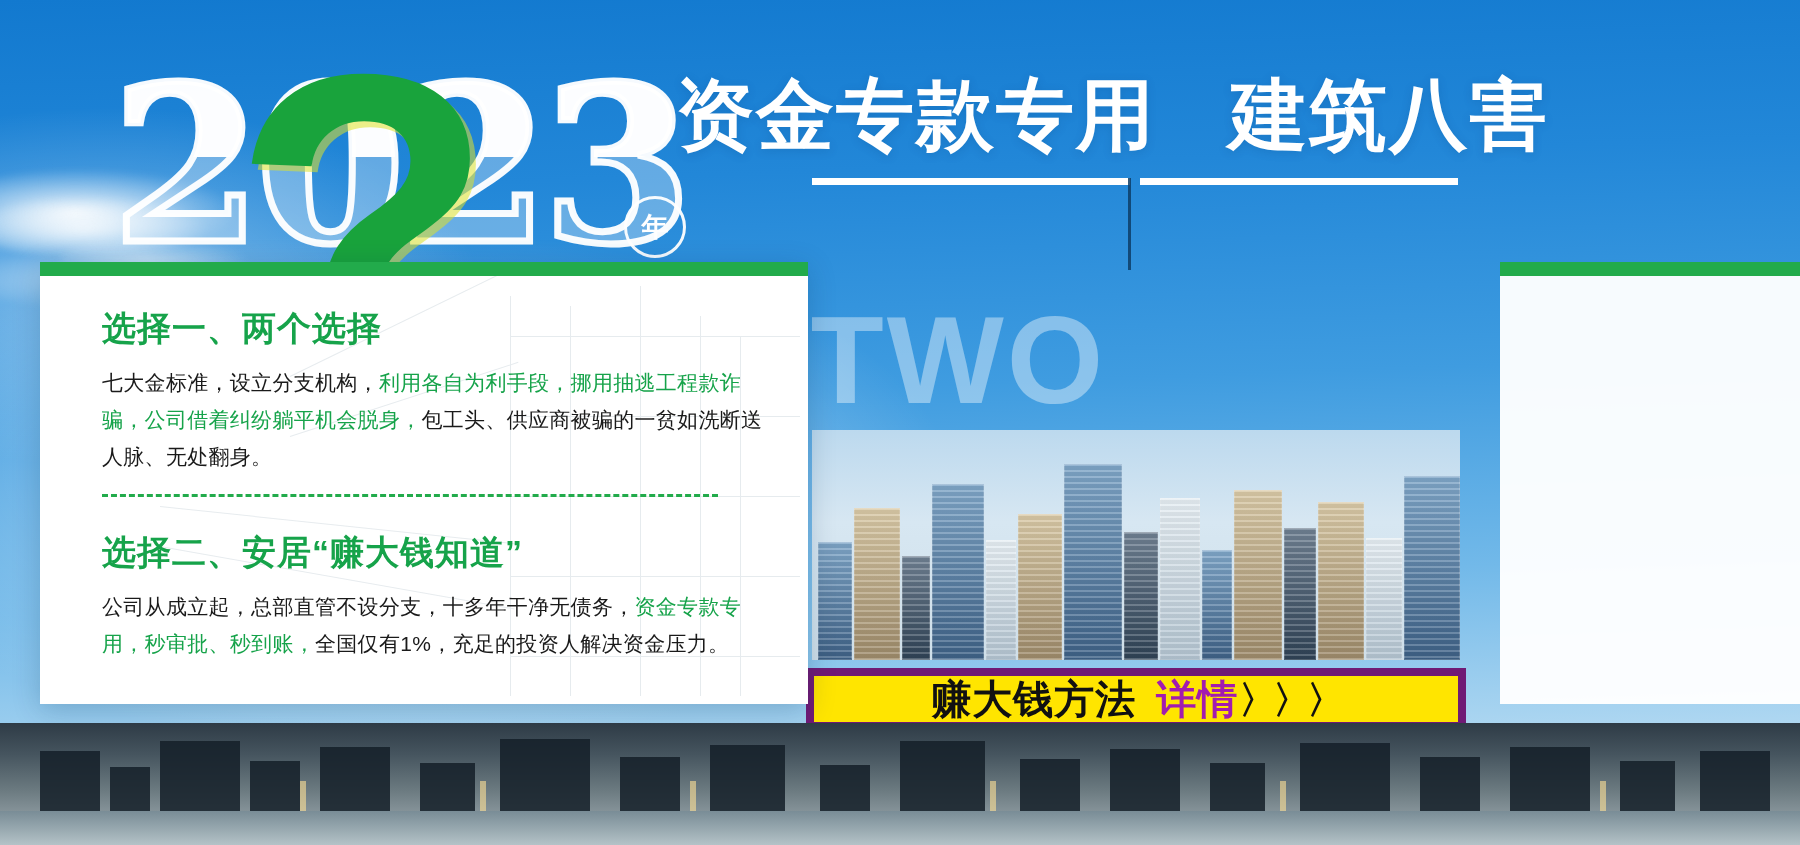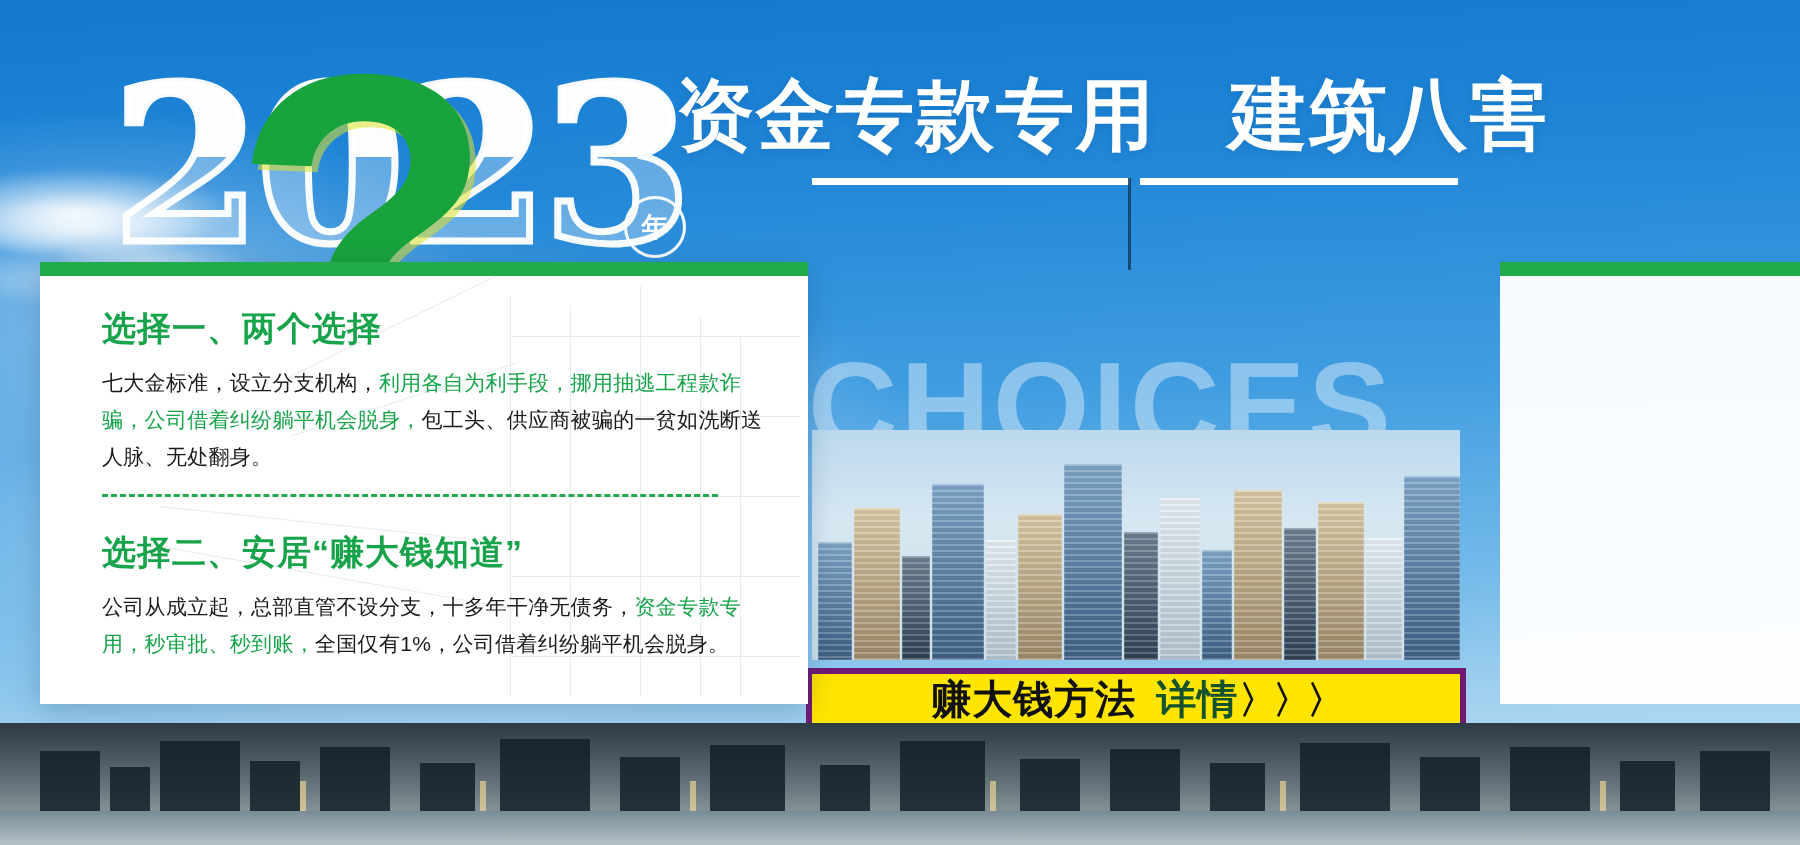--- a/index.html
+++ b/index.html
@@ -112,29 +112,29 @@
   .bld::after{
     content:""; position:absolute; inset:0;
     background:repeating-linear-gradient(180deg, rgba(255,255,255,.30) 0 2px, rgba(0,0,0,.08) 2px 6px);
     opacity:.65;
   }
 
   
   .cta {
     position:absolute; left:806px; top:668px; width:660px; height:62px;
     background:#ffe500;
-    border:6px solid #701a75;
+    border:8px solid #701a75;
     display:flex; align-items:center; justify-content:center; gap:20px;
   }
   .cta-main {
     color:#111; font-size:40px; font-weight:700; letter-spacing:1px;
     white-space:nowrap;
   }
   .cta-link {
-    color:#14532d; font-size:40px; font-weight:700; letter-spacing:1px;
+    color:#a21caf; font-size:40px; font-weight:700; letter-spacing:1px;
     white-space:nowrap;
   }
   .cta-arrows {
     color:#111; font-size:38px; font-weight:700; letter-spacing:-4px;
     display:inline-block; margin-left:-4px;
   }
 
   
   .card {
     position:absolute; left:40px; top:262px; width:768px; height:442px;
@@ -200,20 +200,21 @@
     <span class="gap"></span>
     <span>建筑八害</span>
   </div>
 
   <div class="rule rule-a"></div>
   <div class="rule rule-b"></div>
   <div class="rule-vert"></div>
 
   <div class="right-panel">
     <div class="watermark">
+      <span>TWO</span>
       <span class="l2">CHOICES</span>
     </div>
   </div>
 
   <div class="cityband">
     <div class="bld glass" style="left:6px;  width:34px; height:118px;"></div>
     <div class="bld beige" style="left:42px; width:46px; height:152px;"></div>
     <div class="bld dark" style="left:90px; width:28px; height:104px;"></div>
     <div class="bld glass" style="left:120px;width:52px; height:176px;"></div>
     <div class="bld light" style="left:174px;width:30px; height:120px;"></div>
@@ -266,21 +267,21 @@
       <div class="sec-body">
         <span>七大金标准，设立分支机构，</span><span class="g">利用各自为利手段，挪用抽逃工程款诈骗，公司借着纠纷躺平机会脱身，</span><span>包工头、供应商被骗的一贫如洗断送人脉、无处翻身。</span>
       </div>
     </div>
 
     <div class="dashed"></div>
 
     <div class="sec2">
       <div class="sec-title">选择二、安居“赚大钱知道”</div>
       <div class="sec-body">
-        <span>公司从成立起，总部直管不设分支，十多年干净无债务，</span><span class="g">资金专款专用，秒审批、秒到账，</span><span>全国仅有1%，公司借着纠纷躺平机会脱身。</span>
+        <span>公司从成立起，总部直管不设分支，十多年干净无债务，</span><span class="g">资金专款专用，秒审批、秒到账，</span><span>全国仅有1%，充足的投资人解决资金压力。</span>
       </div>
     </div>
   </div>
 
   <div class="bottomstrip">
     <div class="bs-b" style="left:40px;  width:60px; height:60px;"></div>
     <div class="bs-b" style="left:110px; width:40px; height:44px;"></div>
     <div class="bs-b" style="left:160px; width:80px; height:70px;"></div>
     <div class="bs-b" style="left:250px; width:50px; height:50px;"></div>
     <div class="bs-b" style="left:320px; width:70px; height:64px;"></div>

